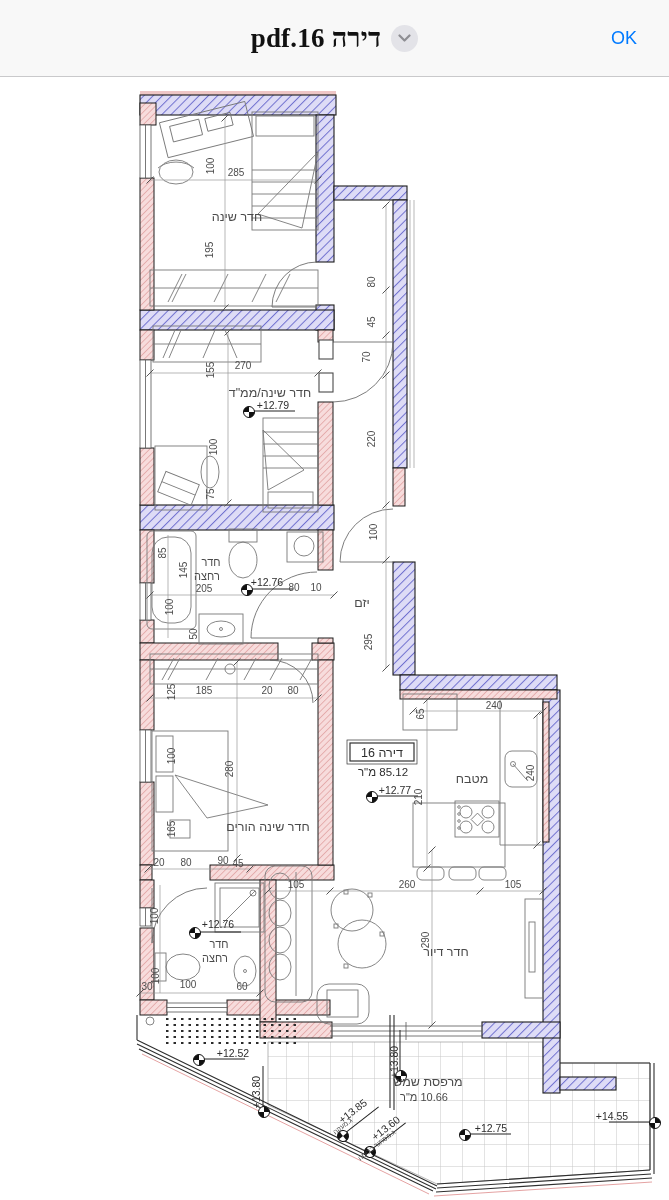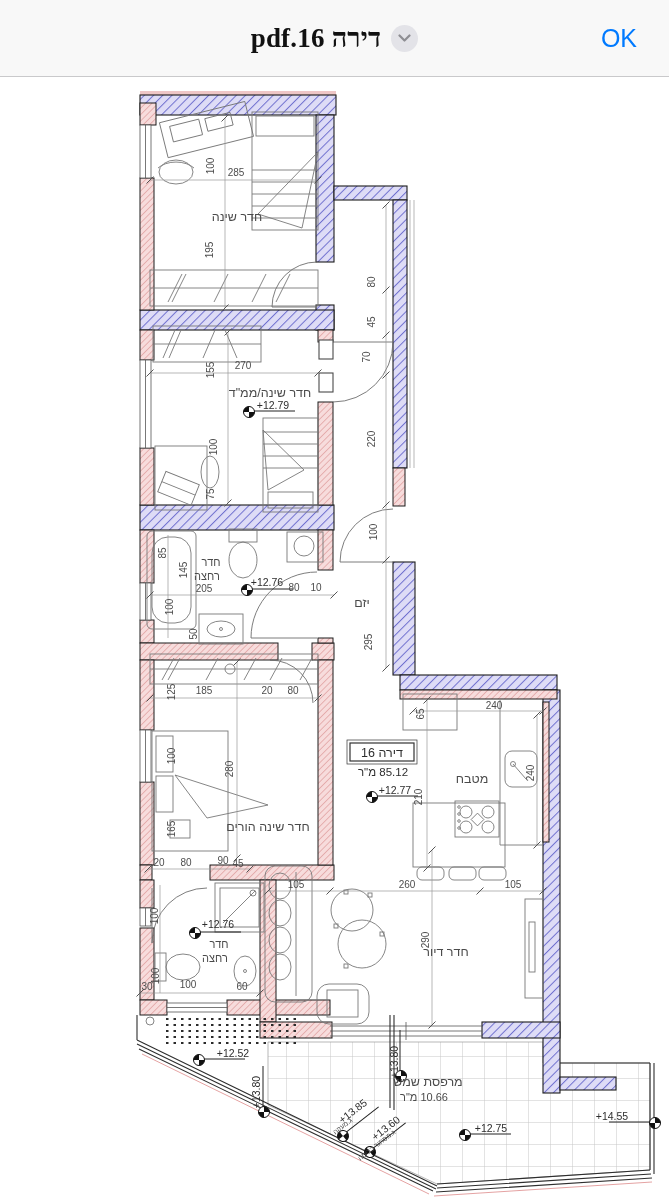--- a/index.html
+++ b/index.html
@@ -3,21 +3,21 @@
 <meta charset="utf-8">
 <style>
   html,body{margin:0;padding:0;background:#fff;width:669px;font-family:"Liberation Sans",sans-serif;}
   .topbar{position:relative;height:76px;background:#f8f8f8;border-bottom:1px solid #c9c9cb;
           display:flex;align-items:center;justify-content:center;}
   .title-wrap{display:flex;align-items:center;gap:10px;direction:ltr;}
   .doc-title{font-size:27px;font-weight:700;color:#111;letter-spacing:.2px;font-family:Liberation Serif, serif;}
   .chev-btn{width:27px;height:27px;border-radius:50%;background:#e3e3e8;border:none;
             display:flex;align-items:center;justify-content:center;cursor:pointer;padding:0;}
   .ok-btn{position:absolute;right:26px;top:50%;transform:translateY(-50%);background:none;border:none;
-          font-size:25px;color:#007AFF;font-family:"Liberation Sans",sans-serif;cursor:pointer;font-weight:500;}
+          font-size:18px;color:#007AFF;font-family:"Liberation Sans",sans-serif;cursor:pointer;font-weight:500;}
   .plan-wrap{background:#fff;}
   svg{display:block;}
   .wb{fill:url(#hb);stroke:#1c1c1c;stroke-width:1.1;}
   .wp{fill:url(#hp);stroke:#1c1c1c;stroke-width:1;}
   .pl{fill:#eec6c6;stroke:none;}
   .fu{fill:none;stroke:#787878;stroke-width:.9;}
   .fu2{fill:#fff;stroke:#4a4a4a;stroke-width:1.1;}
   .dl{fill:none;stroke:#9a9a9a;stroke-width:.7;}
   .tk{fill:none;stroke:#555;stroke-width:1;}
   .dr{fill:none;stroke:#6e6e6e;stroke-width:.9;}

